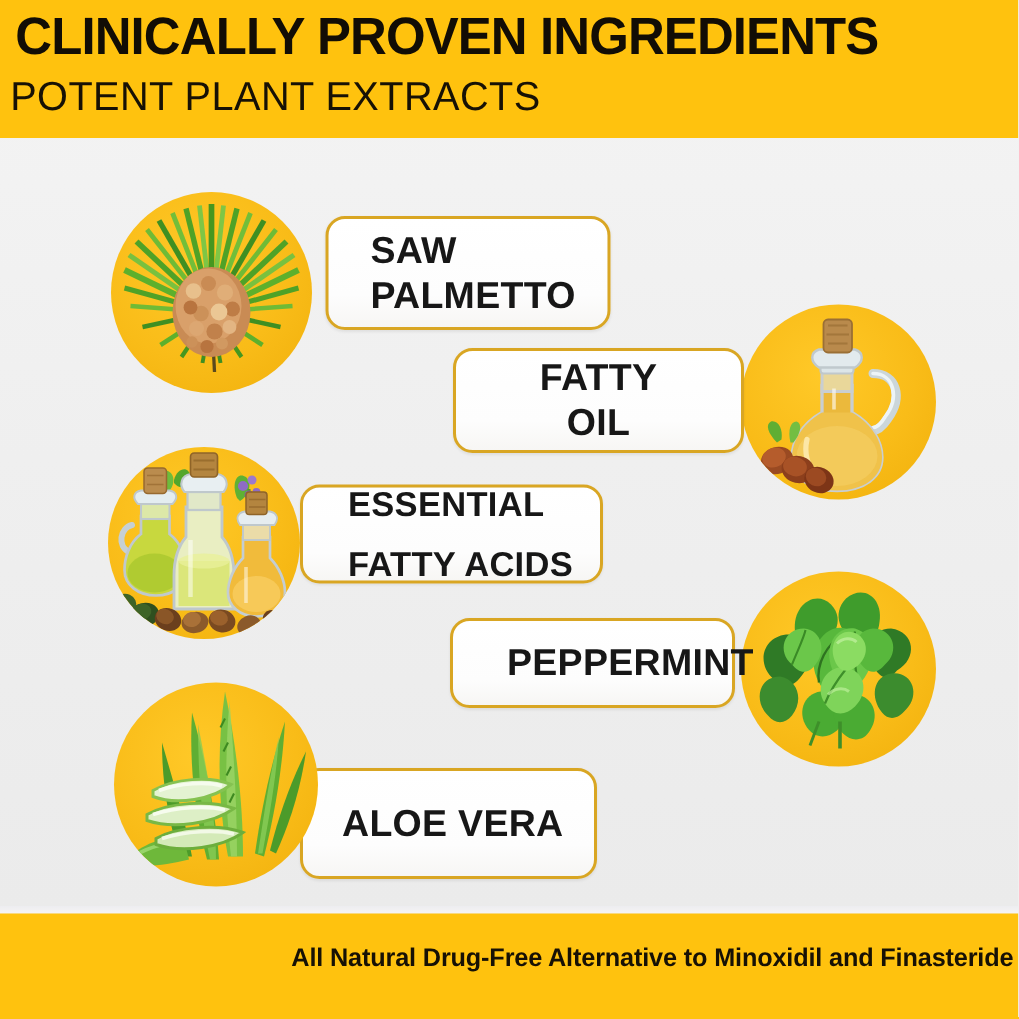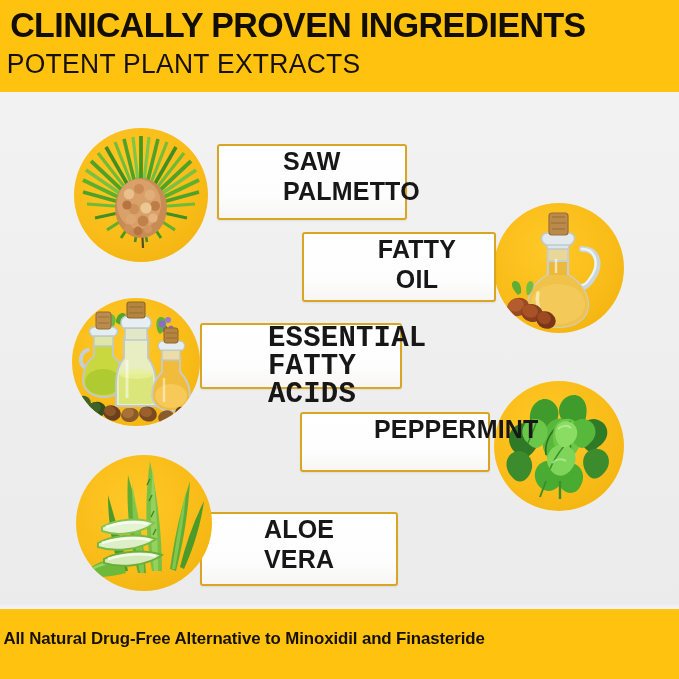--- a/index.html
+++ b/index.html
@@ -55,21 +55,21 @@
     transform: scaleX(0.98);
   }
 
   
   .footer-band {
     position: absolute;
     left: 0; top: 609px;
     width: 679px;
     height: 70px;
     background: #FFC20E;
-    text-align: left;
+    text-align: right;
   }
   .footer-text {
     position: absolute;
     left: 0; top: 18px;
     width: 679px;
     font-size: 17px;
     font-weight: bold;
     letter-spacing: -0.1px;
     color: #171105;
     line-height: 24px;
@@ -91,25 +91,25 @@
     position: absolute;
     border-radius: 50%;
     background: radial-gradient(circle at 42% 36%, #FFC928 0%, #F9BC18 55%, #F0AF0B 100%);
     overflow: hidden;
   }
 
   .pill {
     position: absolute;
     background: linear-gradient(180deg, #ffffff 0%, #fdfdfd 70%, #f7f6f4 100%);
     border: 2px solid #D9A623;
-    border-radius: 3px;
+    border-radius: 13px;
     box-shadow: 0 1px 2px rgba(0,0,0,0.07);
     box-sizing: border-box;
     display: flex;
-    padding-left: 36px;
+    align-items: center;
   }
   .pill-text {
     width: 100%;
     font-size: 25px;
     font-weight: bold;
     color: #171717;
     line-height: 30px;
     letter-spacing: 0.2px;
     white-space: pre-line;
   }
@@ -244,21 +244,21 @@
             <ellipse cx="52" cy="117" rx="10" ry="8.5" fill="#7D3517" transform="rotate(25 52 117)"></ellipse>
             <ellipse cx="50" cy="115" rx="7" ry="6" fill="#9C4A22" transform="rotate(25 50 115)"></ellipse>
           </g>
         </svg>
       </span>
     </div>
   </div>
 
   <div class="item">
     <div class="pill z-pill ctr-left" style="left:200px; top:323px; width:202px; height:66px;">
-      <span class="pill-text" style="font-size:29px; line-height:28px;font-family:Liberation Mono, monospace;">ESSENTIAL
+      <span class="pill-text" style="font-size:23px; line-height:40px;">ESSENTIAL
 FATTY ACIDS</span>
     </div>
     <div class="badge z-badge" style="left:72px; top:298px; width:128px; height:128px;">
       <span>
         <svg width="128" height="128" viewBox="0 0 128 128">
 
           <g>
             <path d="M36,30 C30,22 32,14 40,16 C46,19 44,28 38,32 Z" fill="#6DBB3C"></path>
             <path d="M44,22 C46,14 54,12 55,20 C55,27 48,29 44,24 Z" fill="#53A62B"></path>
             <path d="M86,34 C82,24 86,16 92,20 C97,25 93,33 88,36 Z" fill="#5FB133"></path>

